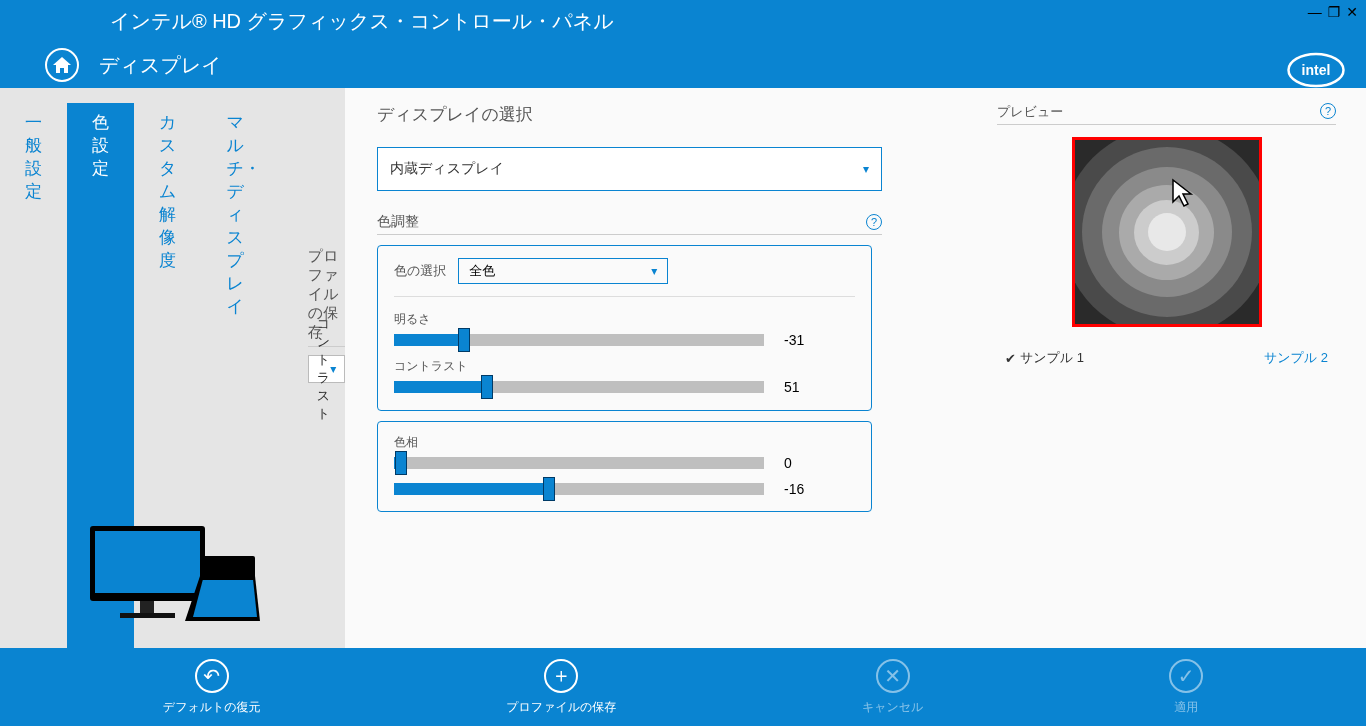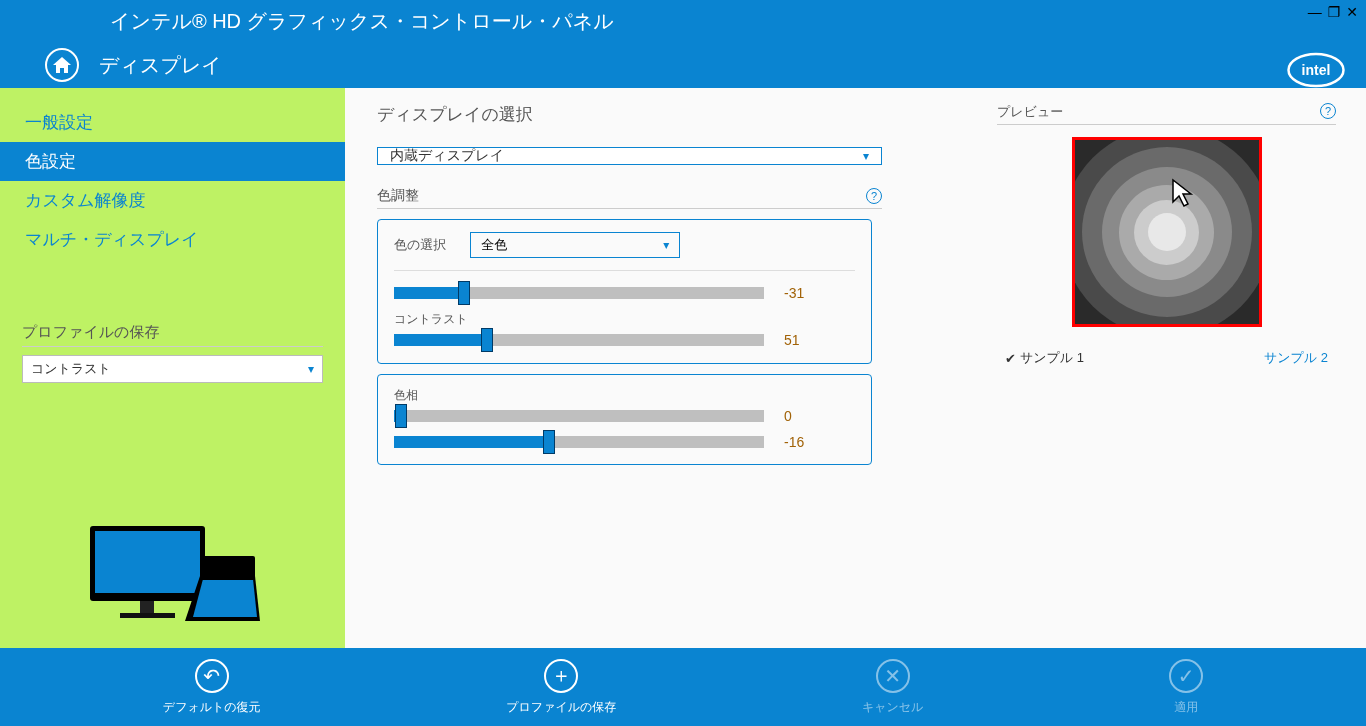--- a/index.html
+++ b/index.html
@@ -5,46 +5,46 @@
 *{box-sizing:border-box;margin:0;padding:0;font-family:"Meiryo","Yu Gothic",sans-serif}
 body{width:1366px;height:726px;background:#fafafa;overflow:hidden;position:relative}
 .titlebar{height:42px;background:#0a84d1;color:#fff;display:flex;align-items:center;padding:0 10px 0 110px;font-size:20px;font-weight:400}
 .win-controls{position:absolute;top:4px;right:8px;display:flex;gap:6px;color:#000}
 .win-btn{font-size:14px;cursor:pointer;font-family:Arial}
 .navbar{height:46px;background:#0a84d1;color:#fff;display:flex;align-items:center;padding-left:45px}
 .home-btn{width:34px;height:34px;border:2px solid #fff;border-radius:50%;display:flex;align-items:center;justify-content:center;cursor:pointer;margin-right:20px}
 .nav-title{font-size:20px}
 .logo{position:absolute;right:20px;top:50px;width:60px;height:40px}
 .body-area{display:flex;height:560px;background:#fafafa}
-.sidebar{width:345px;background:#bef264;display:flex;flex-direction:column;padding-top:15px}
+.sidebar{width:345px;background:#e5e5e5;display:flex;flex-direction:row;padding-top:15px}
 .side-item{padding:8px 25px;font-size:17px;color:#0a84d1;cursor:pointer}
 .side-item.active{background:#0a84d1;color:#fff}
 .profile-section{margin-top:auto;padding:0 22px 10px;margin-bottom:255px}
 .profile-label{font-size:15px;color:#555;border-bottom:1px solid #ccc;padding-bottom:4px;margin-bottom:8px}
 .select{width:100%;height:28px;border:1px solid #bbb;background:#fff;display:flex;align-items:center;justify-content:space-between;padding:0 8px;cursor:pointer;font-size:13px;color:#333}
 .chev{color:#0a84d1;font-size:12px}
 .monitor-img{position:absolute;bottom:90px;left:85px}
 .main{flex:1;padding:15px 30px 0 32px;display:flex}
 .settings{width:560px}
 .sec-title{font-size:17px;color:#555;margin-bottom:21px}
-.display-select{width:505px;height:18px;border:1px solid #0a84d1;background:#fff;display:flex;align-items:center;justify-content:space-between;padding:0 12px;cursor:pointer;font-size:14px;color:#333;margin-bottom:22px}
+.display-select{width:505px;height:44px;border:1px solid #0a84d1;background:#fff;display:flex;align-items:center;justify-content:space-between;padding:0 12px;cursor:pointer;font-size:14px;color:#333;margin-bottom:22px}
 .section-head{display:flex;justify-content:space-between;align-items:center;width:505px;border-bottom:1px solid #ccc;padding-bottom:3px;margin-bottom:10px}
 .section-head span:first-child{font-size:14px;color:#555}
 .help{width:16px;height:16px;border:1.5px solid #0a84d1;border-radius:50%;color:#0a84d1;font-size:11px;display:flex;align-items:center;justify-content:center;cursor:pointer}
 .panel{border:1.5px solid #0a84d1;border-radius:4px;width:495px;padding:12px 16px;margin-bottom:10px}
-.color-sel-row{display:flex;align-items:center;gap:24px;margin-bottom:14px;border-bottom:1px solid #ddd;padding-bottom:12px}
+.color-sel-row{display:flex;align-items:center;gap:12px;margin-bottom:14px;border-bottom:1px solid #ddd;padding-bottom:12px}
 .color-sel-row label{font-size:13px;color:#555}
 .mini-select{width:210px;height:26px;border:1px solid #0a84d1;display:flex;align-items:center;justify-content:space-between;padding:0 10px;font-size:13px;cursor:pointer}
 .slider-group{margin-bottom:10px}
 .slider-label{font-size:12px;color:#555;margin-bottom:4px}
 .slider-row{display:flex;align-items:center;gap:20px}
 .track{width:370px;height:12px;background:#bfbfbf;position:relative;cursor:pointer}
 .fill{height:100%;background:#0a84d1;position:absolute;left:0;top:0}
 .thumb{width:12px;height:24px;background:#0a84d1;border:1px solid #003a66;position:absolute;top:-6px;transform:translateX(-50%)}
-.val{font-size:14px;color:#a16207;width:40px;text-align:left}
+.val{font-size:14px;color:#000000;width:40px;text-align:left}
 .preview-area{flex:1;padding-left:60px}
 .preview-head{display:flex;justify-content:space-between;align-items:flex-start;border-bottom:1px solid #ccc;padding-bottom:3px;margin-bottom:12px}
 .preview-head span:first-child{font-size:13px;color:#555}
 .preview-img{width:190px;height:190px;border:3px solid red;margin:0 auto;background:#000;display:flex;align-items:center;justify-content:center;position:relative;overflow:hidden}
 .ring{position:absolute;border-radius:50%}
 .samples{display:flex;justify-content:space-between;margin-top:22px;padding:0 8px}
 .sample{font-size:13px;cursor:pointer;display:flex;align-items:center;gap:4px}
 .sample.active{color:#333}
 .sample.link{color:#0a84d1}
 .footer{position:absolute;bottom:0;left:0;right:0;height:78px;background:#0a84d1;display:flex;align-items:center;justify-content:space-around;padding:0 40px}
@@ -110,20 +110,21 @@
 
       <div class="panel">
         <div class="color-sel-row">
           <label>色の選択</label>
           <div class="mini-select">
             <span>全色</span>
             <span class="chev">▾</span>
           </div>
         </div>
         <div class="slider-group">
+          <div class="slider-label">明るさ</div>
           <div class="slider-row">
             <div class="track">
               <div class="fill" style="width:19%"></div>
                 <div class="thumb" style="left:19%"></div>
             </div>
             <span class="val">-31</span>
           </div>
         </div>
         <div class="slider-group" style="margin-bottom:3px">
           <div class="slider-label">コントラスト</div>

